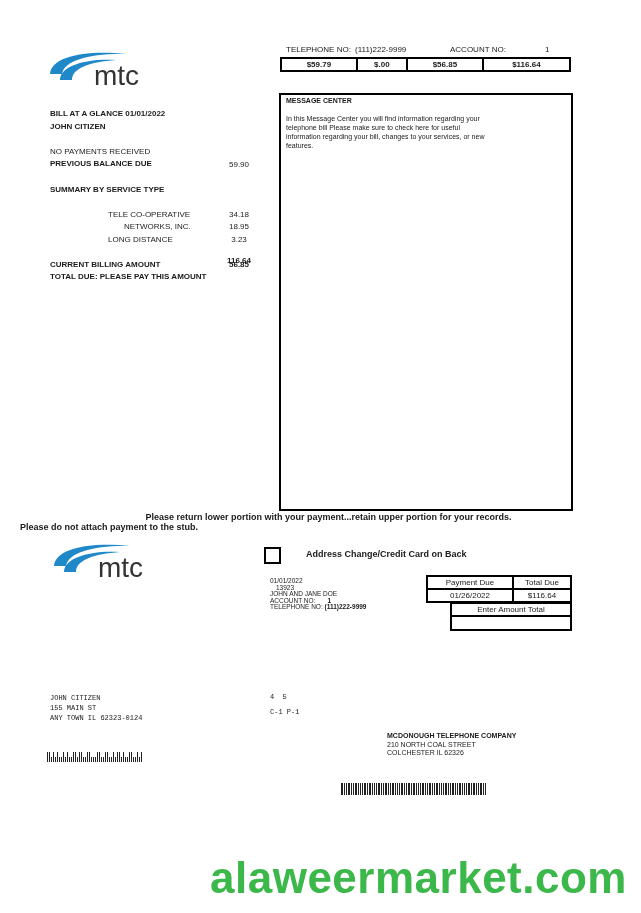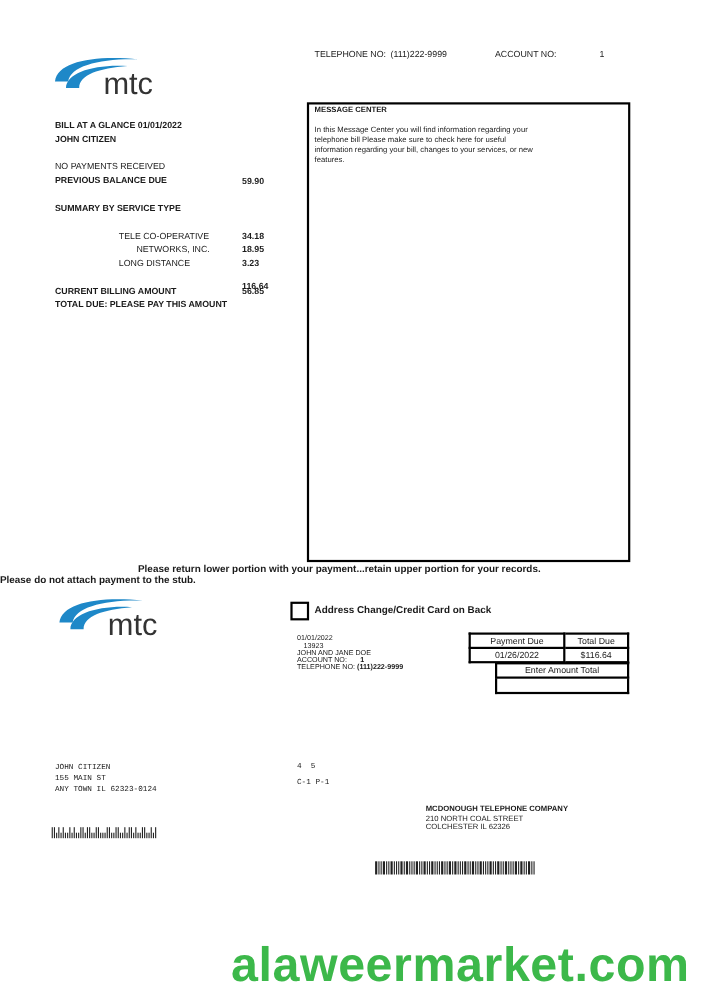--- a/index.html
+++ b/index.html
@@ -2,28 +2,28 @@
 <html><head>
 <meta charset="utf-8">
 <style>
   html, body { margin: 0; padding: 0; background: #ffffff; }
   body { width: 641px; height: 913px; position: relative; overflow: hidden;
          font-family: "Liberation Sans", sans-serif; color: #1a1a1a; }
   .abs { position: absolute; }
   .b { font-weight: bold; }
   .f7 { font-size: 7px; }
   .f8 { font-size: 8px; }
-  .f9 { font-size: 9px; }
+  .f9 { font-size: 9px; margin-left: 20px; }
   .mono { font-family: "Liberation Mono", monospace; }
   .logo { position: absolute; width: 110px; height: 40px; }
   .logo svg { display: block; }
   table.bt { border-collapse: collapse; position: absolute; }
   table.bt td { border: 2px solid #000; text-align: center; font-size: 8px; padding: 0; height: 11px; }
   .msgbox { position: absolute; left: 279px; top: 93px; width: 290px; height: 414px; border: 2px solid #000; }
-  .right { text-align: left; font-weight: bold; }
+  .right { text-align: center; }
   .barcode { position: absolute; display: flex; align-items: flex-end; }
   .barcode span { display: block; background: #222; margin-right: 1px; }
   .checkbox { position: absolute; width: 13px; height: 13px; border: 2px solid #000; }
   .pay-table { position: absolute; border-collapse: collapse; }
   .pay-table td { border: 2px solid #000; font-size: 8px; text-align: center; padding: 0; height: 11px; }
   .watermark { position: absolute; left: 210px; top: 853px; font-size: 44px; font-weight: bold; color: #3cb84a; letter-spacing: 0.5px; }
 </style>
 </head>
 <body>
 
@@ -35,20 +35,26 @@
   </svg>
 </div>
 
 <div class="abs f8" style="left:286px; top:45px;">TELEPHONE NO:</div>
 <div class="abs f8" style="left:355px; top:45px;">(111)222-9999</div>
 <div class="abs f8" style="left:450px; top:45px;">ACCOUNT NO:</div>
 <div class="abs f8" style="left:545px; top:45px;">1</div>
 
 <table class="bt" style="left:280px; top:57px; width:291px;">
   <tbody>
+  <tr>
+    <td class="b">$59.79</td>
+    <td class="b">$.00</td>
+    <td class="b">$56.85</td>
+    <td class="b">$116.64</td>
+  </tr>
 </tbody>
   </table>
 
 <div class="abs f8 b" style="left:50px; top:109px;">BILL AT A GLANCE 01/01/2022</div>
 <div class="abs f8 b" style="left:50px; top:122px;">JOHN CITIZEN</div>
 <div class="abs f8" style="left:50px; top:147px;">NO PAYMENTS RECEIVED</div>
 <div class="abs f8 b" style="left:50px; top:159px;">PREVIOUS BALANCE DUE</div>
 <div class="abs f8 right" style="left:220px; top:160px; width:38px;">59.90</div>
 
 <div class="abs f8 b" style="left:50px; top:185px;">SUMMARY BY SERVICE TYPE</div>

